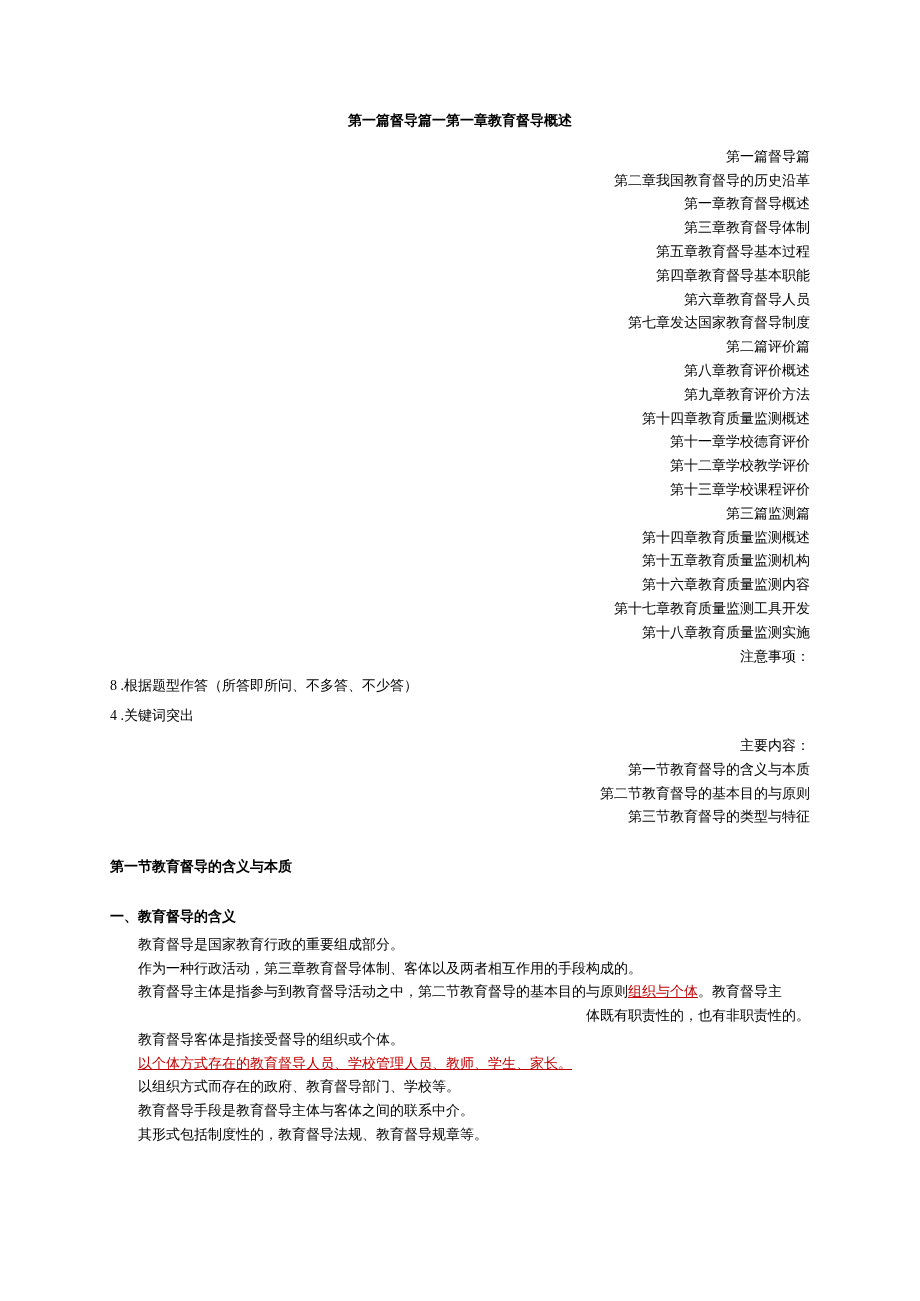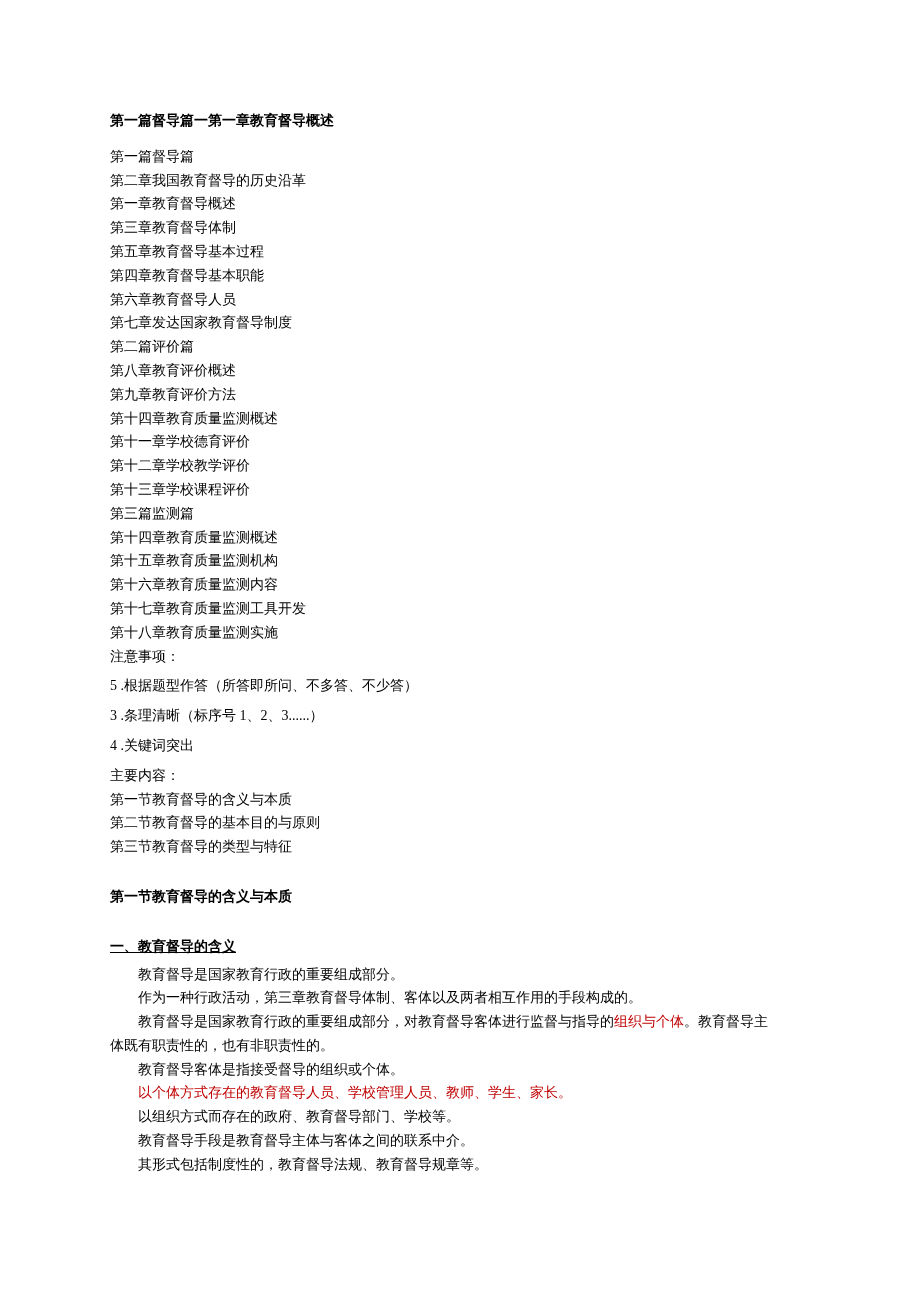--- a/index.html
+++ b/index.html
@@ -12,47 +12,49 @@
     line-height: 1.7;
   }
   .page {
     width: 920px;
     min-height: 1301px;
     padding: 95px 110px 60px 110px;
     box-sizing: border-box;
   }
   .doc-title {
     font-weight: bold;
+    text-align: center;
     margin-bottom: 12px;
   }
   .line {
     margin: 0;
     padding: 0;
     text-align: left;
   }
   .no-indent {
     text-indent: 0;
+    text-align: right;
   }
   .indent {
     text-indent: 2em;
   }
   .section-heading {
     font-weight: bold;
     margin-top: 26px;
     margin-bottom: 26px;
     text-indent: 0;
   }
   .sub-heading {
     font-weight: bold;
     margin-bottom: 4px;
     text-indent: 0;
-    text-decoration: underline;
   }
   .red-underline {
     color: #c00000;
+    text-decoration: underline;
     text-decoration-color: #c00000;
   }
   .numbered {
     text-indent: 0;
     margin-top: 6px;
     margin-bottom: 6px;
   }
 </style>
 </head>
 <body>
@@ -77,38 +79,37 @@
   <p class="line no-indent">第十二章学校教学评价</p>
   <p class="line no-indent">第十三章学校课程评价</p>
   <p class="line no-indent">第三篇监测篇</p>
   <p class="line no-indent">第十四章教育质量监测概述</p>
   <p class="line no-indent">第十五章教育质量监测机构</p>
   <p class="line no-indent">第十六章教育质量监测内容</p>
   <p class="line no-indent">第十七章教育质量监测工具开发</p>
   <p class="line no-indent">第十八章教育质量监测实施</p>
 
   <p class="line no-indent">注意事项：</p>
-  <p class="line numbered">5 .根据题型作答（所答即所问、不多答、不少答）</p>
-  <p class="line numbered">3 .条理清晰（标序号 1、2、3......）</p>
+  <p class="line numbered">8 .根据题型作答（所答即所问、不多答、不少答）</p>
   <p class="line numbered">4 .关键词突出</p>
 
   <p class="line no-indent">主要内容：</p>
   <p class="line no-indent">第一节教育督导的含义与本质</p>
   <p class="line no-indent">第二节教育督导的基本目的与原则</p>
   <p class="line no-indent">第三节教育督导的类型与特征</p>
 
   <p class="section-heading">第一节教育督导的含义与本质</p>
 
   <p class="sub-heading">一、教育督导的含义</p>
 
   <p class="line indent">教育督导是国家教育行政的重要组成部分。</p>
   <p class="line indent">作为一种行政活动，第三章教育督导体制、客体以及两者相互作用的手段构成的。</p>
 
   <p class="line indent">
-    <span>教育督导是国家教育行政的重要组成部分，对教育督导客体进行监督与指导的</span><span class="red-underline">组织与个体</span><span>。教育督导主</span>
+    <span>教育督导主体是指参与到教育督导活动之中，第二节教育督导的基本目的与原则</span><span class="red-underline">组织与个体</span><span>。教育督导主</span>
   </p>
   <p class="line no-indent">体既有职责性的，也有非职责性的。</p>
 
   <p class="line indent">教育督导客体是指接受督导的组织或个体。</p>
 
   <p class="line indent">
     <span class="red-underline">以个体方式存在的教育督导人员、学校管理人员、教师、学生、家长。</span>
   </p>
 
   <p class="line indent">以组织方式而存在的政府、教育督导部门、学校等。</p>

